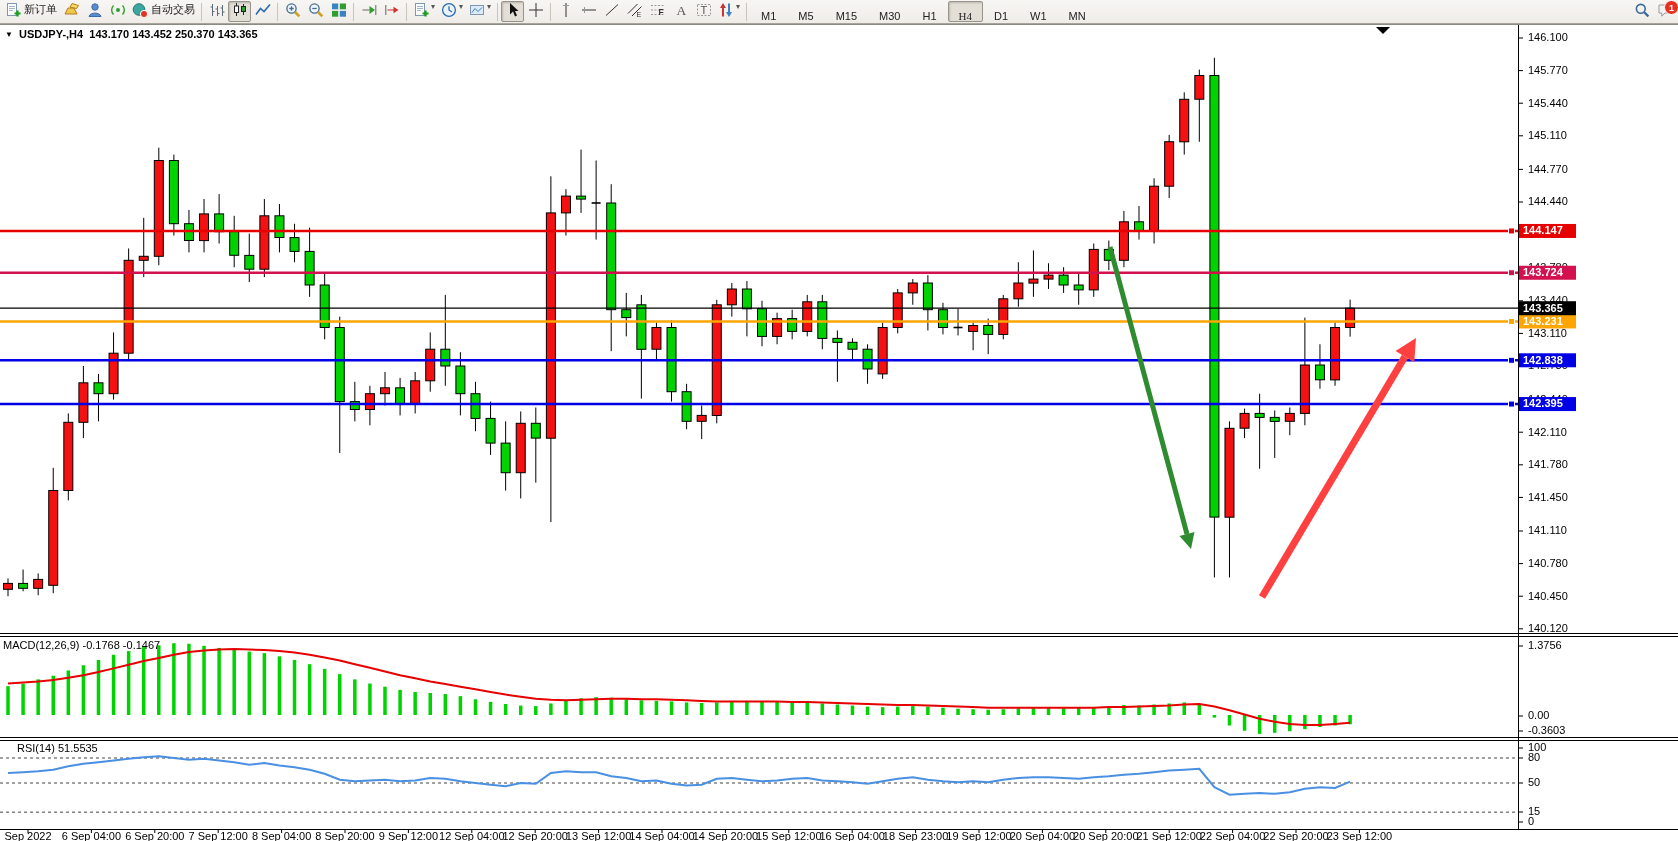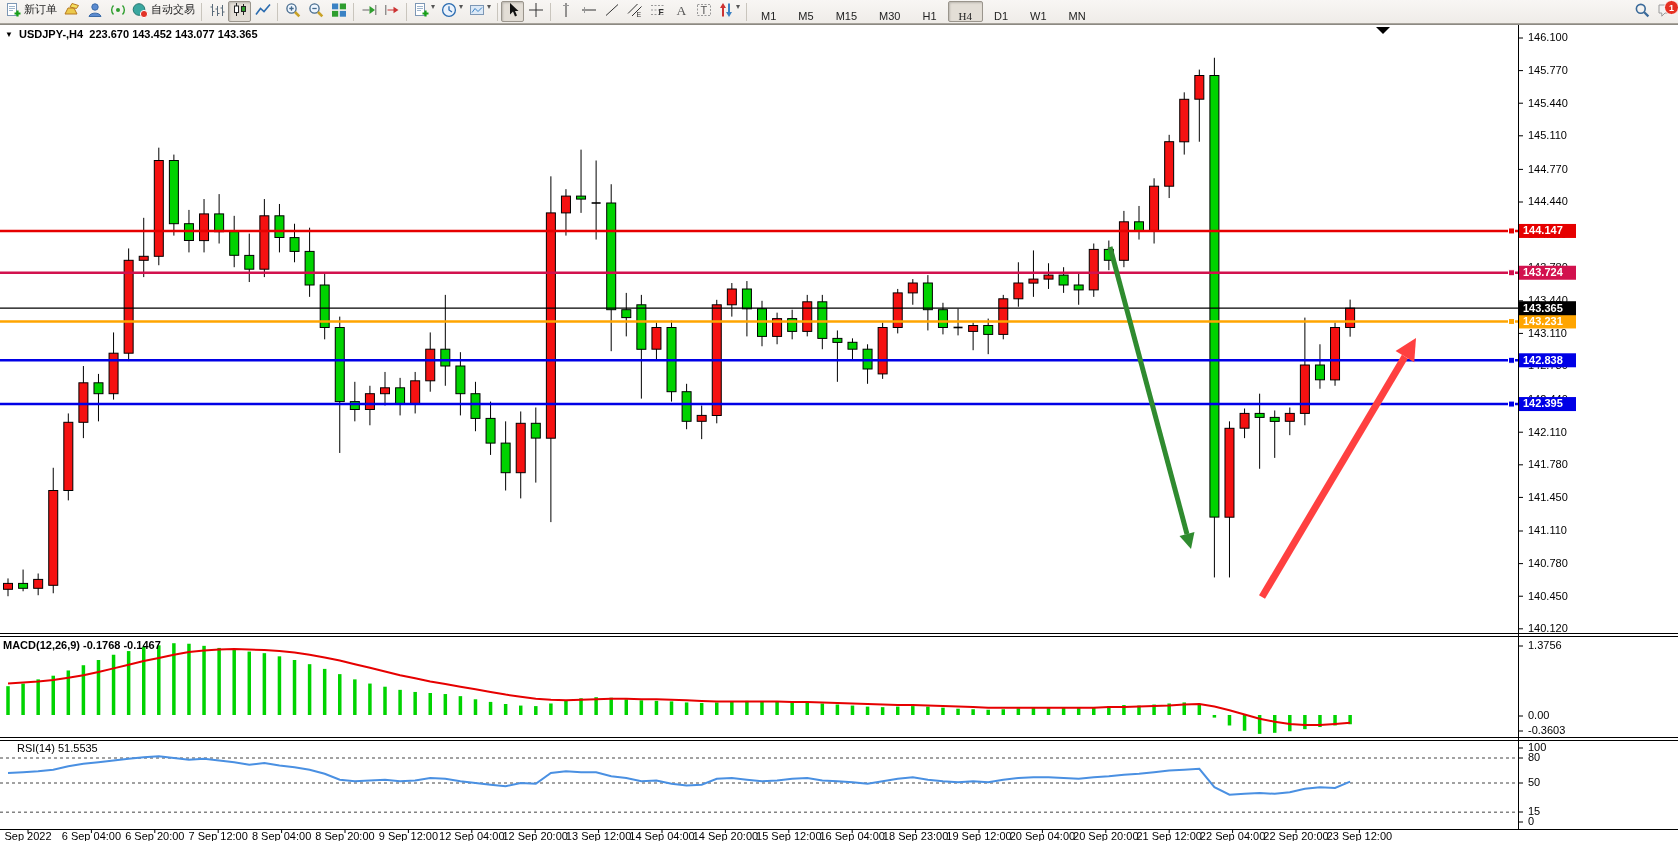--- a/index.html
+++ b/index.html
@@ -16,21 +16,21 @@
   .tbtn svg.ic{width:16px;height:16px;display:block;}
   .tf .lbl{margin:8px;font-weight:400;}
   .sep{width:1px;height:18px;background:#c9c5bd;margin:0 3px;}
   .spacer{flex:1;}
   .badge{position:absolute;top:-2px;right:-4px;width:13px;height:13px;border-radius:50%;background:#e53022;color:#fff;
     font-size:9px;font-weight:700;display:flex;align-items:center;justify-content:center;border:1px solid #fff;}
   
   .ovl{position:absolute;font:11px "Liberation Sans","DejaVu Sans",sans-serif;color:#000;z-index:3;white-space:nowrap;}
   #symbol-line{left:5px;top:28px;font-weight:700;}
   #symbol-line .tri{font-size:8px;vertical-align:1px;margin-right:3px;}
-  #macd-label{left:3px;top:639px;font-weight:bold;}
+  #macd-label{left:3px;top:639px;}
   #rsi-label{left:17px;top:742px;}
   #chart-svg{position:absolute;left:0;top:0;z-index:1;}
 </style>
 </head>
 <body>
 <div id="app">
 
   <div id="toolbar">
       <button class="tbtn">
         <svg class="ic" viewBox="0 0 16 16">
@@ -675,21 +675,21 @@
       </g>
       <g>
         <rect x="1519" y="301.21799999999854" width="57" height="14" fill="#000000"></rect>
         <text x="1523" y="308.71799999999854" font-size="11" font-weight="bold" fill="#fff" dominant-baseline="middle" font-family="Liberation Sans, DejaVu Sans, sans-serif">143.365</text>
       </g>
     </svg>
 
   <div class="ovl" id="symbol-line">
     <span class="tri">▼</span>
     <span>USDJPY-,H4</span>&nbsp;
-    <span>223.670 143.452 143.077 143.365</span>
+    <span>143.170 143.452 250.370 143.365</span>
   </div>
   <div class="ovl" id="macd-label">
     <span>MACD(12,26,9)</span>&nbsp;<span>-0.1768 -0.1467</span>
   </div>
   <div class="ovl" id="rsi-label">
     <span>RSI(14)</span>&nbsp;<span>51.5535</span>
   </div>
 
 </div>
 

